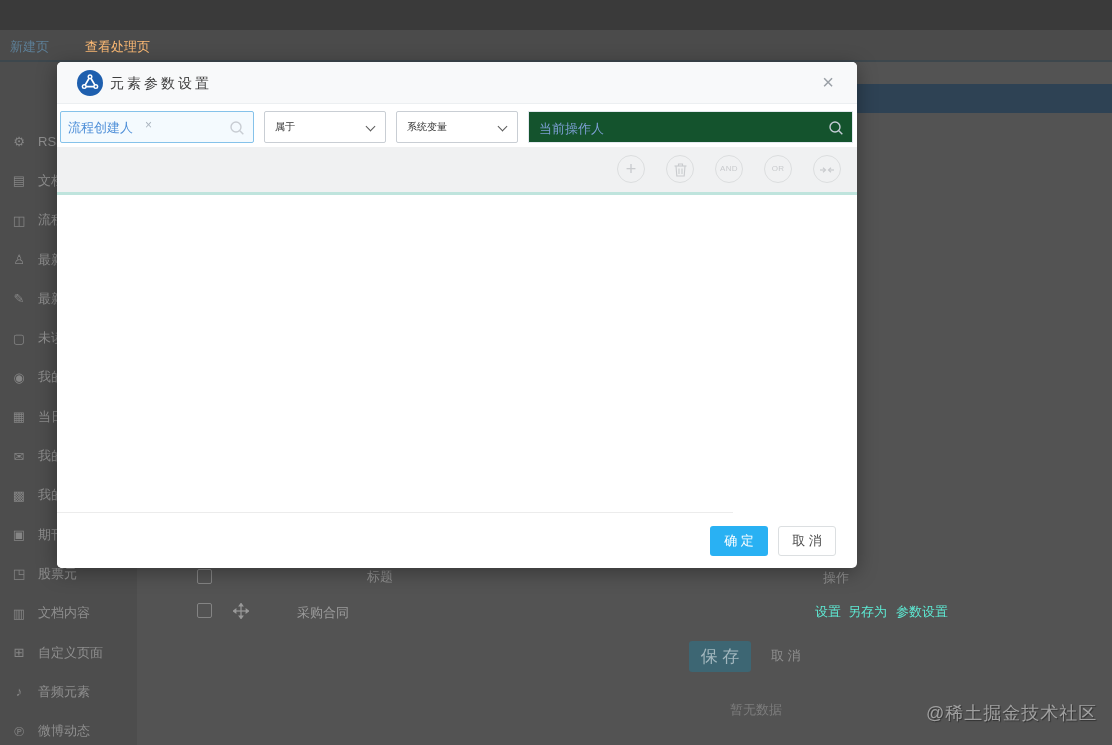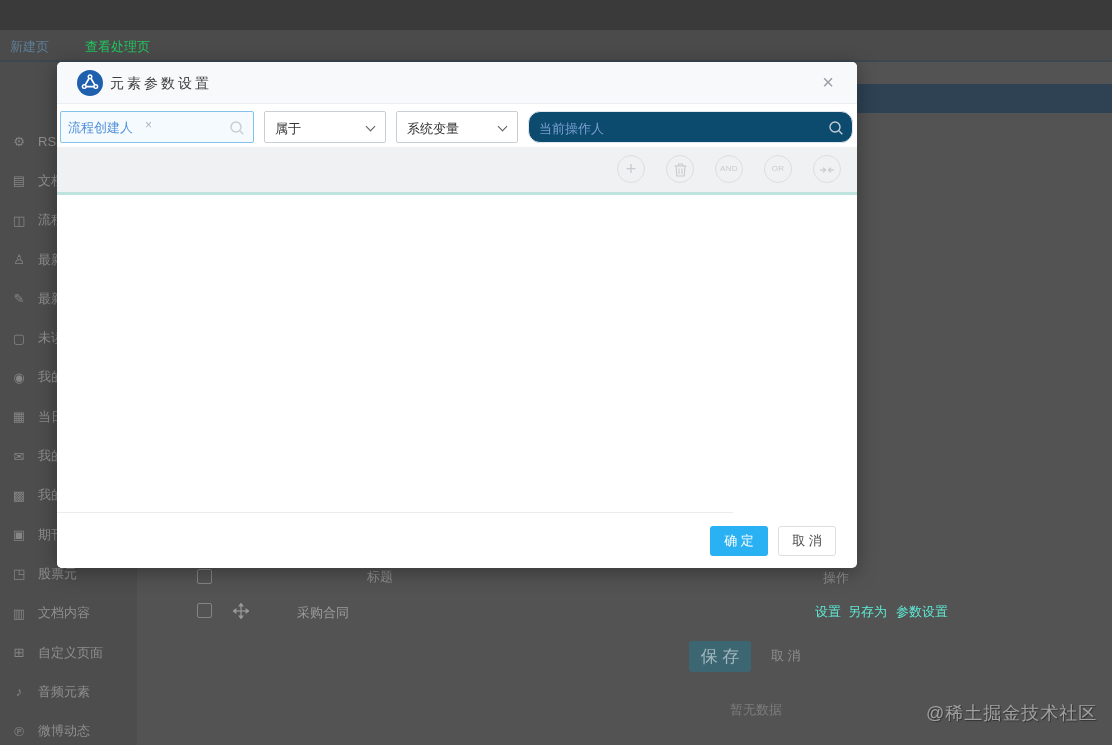--- a/index.html
+++ b/index.html
@@ -5,21 +5,21 @@
   * { margin:0; padding:0; box-sizing:border-box; }
   html,body { width:1112px; height:745px; overflow:hidden; }
   body { font-family:"Liberation Sans","DejaVu Sans",sans-serif; }
   .screen { position:relative; width:1112px; height:745px; background:#535353; overflow:hidden;text-decoration:underline; }
 
   
   .topstrip { position:absolute; left:0; top:0; width:1112px; height:30px; background:#3a3a3a; }
   .tabbar { position:absolute; left:0; top:30px; width:1112px; height:32px; background:#4b4b4b; border-bottom:2px solid #3d474d; }
   .tab { position:absolute; top:8px; font-size:13px; cursor:default; }
   .tab-new { left:10px; color:#5d7f97; }
-  .tab-view { left:85px; color:#22c55e; }
+  .tab-view { left:85px; color:#fdba74; }
 
   .sidebar { position:absolute; left:0; top:62px; width:137px; height:683px; background:#4d4d4d; }
   .side-list { position:absolute; left:0; top:60px; width:137px; }
   .side-item { height:39.3px; display:flex; align-items:center; padding-left:11px; }
   .side-icon { width:16px; font-size:13px; color:#858585; margin-right:11px; text-align:center; }
   .side-label { font-size:13px; color:#8e8e8e; white-space:nowrap; }
 
   .content { position:absolute; left:137px; top:62px; width:975px; height:683px; background:#535353; }
   .bluebar { position:absolute; left:0; top:22px; width:975px; height:29px; background:#2e4254; }
 
@@ -42,23 +42,23 @@
   .m-close { position:absolute; right:16px; top:7px; width:26px; height:26px; background:none; border:none; font-size:20px; color:#9aa0a6; line-height:26px; text-align:center; cursor:pointer; }
 
   .m-field { position:absolute; top:49px; height:32px; }
   .f-tagsearch { left:3px; width:194px; border:1px solid #85c2ea; background:#f4fafe; border-radius:2px; }
   .f-tag-text { position:absolute; left:7px; top:7px; font-size:13px; color:#4f8fd8; }
   .f-tag-x { position:absolute; left:84px; top:6px; font-size:12px; color:#aab4bf; cursor:pointer; }
   .f-search-icon { position:absolute; right:8px; top:8px; }
   .f-select { background:#fff; border:1px solid #c9ced4; border-radius:2px; }
   .f-sel1 { left:207px; width:122px; }
   .f-sel2 { left:339px; width:122px; }
-  .f-sel-text { position:absolute; left:10px; top:8px; font-size:13px; color:#333; }
+  .f-sel-text { position:absolute; left:10px; top:8px; font-size:10px; color:#333; }
   .chev { position:absolute; right:11px; top:11px; width:7px; height:7px; border-right:1.5px solid #5a5a5a; border-bottom:1.5px solid #5a5a5a; transform:rotate(45deg); }
-  .f-value { left:471px; width:325px; background:#0c4a6e; border:1px solid #e3e8ef; border-radius:12px; }
+  .f-value { left:471px; width:325px; background:#14532d; border:1px solid #e3e8ef; border-radius:0; }
   .f-value-text { position:absolute; left:10px; top:8px; font-size:13px; color:#7d9fd4; }
 
   .m-toolbar { position:absolute; left:0; top:85px; width:800px; height:45px; background:#f0f1f2; }
   .tb-btn { position:absolute; top:8px; width:28px; height:28px; border-radius:50%; border:1px solid #dcdedf; background:transparent; color:#c9cbce; text-align:center; cursor:pointer; padding:0; font-family:inherit; }
   .tb-plus { left:560px; font-size:18px; line-height:24px; }
   .tb-trash { left:609px; }
   .tb-and { left:658px; font-size:8px; line-height:26px; letter-spacing:.3px; }
   .tb-or { left:707px; font-size:8px; line-height:26px; letter-spacing:.3px; }
   .tb-merge { left:756px; }
   .tb-btn svg { vertical-align:middle; }

